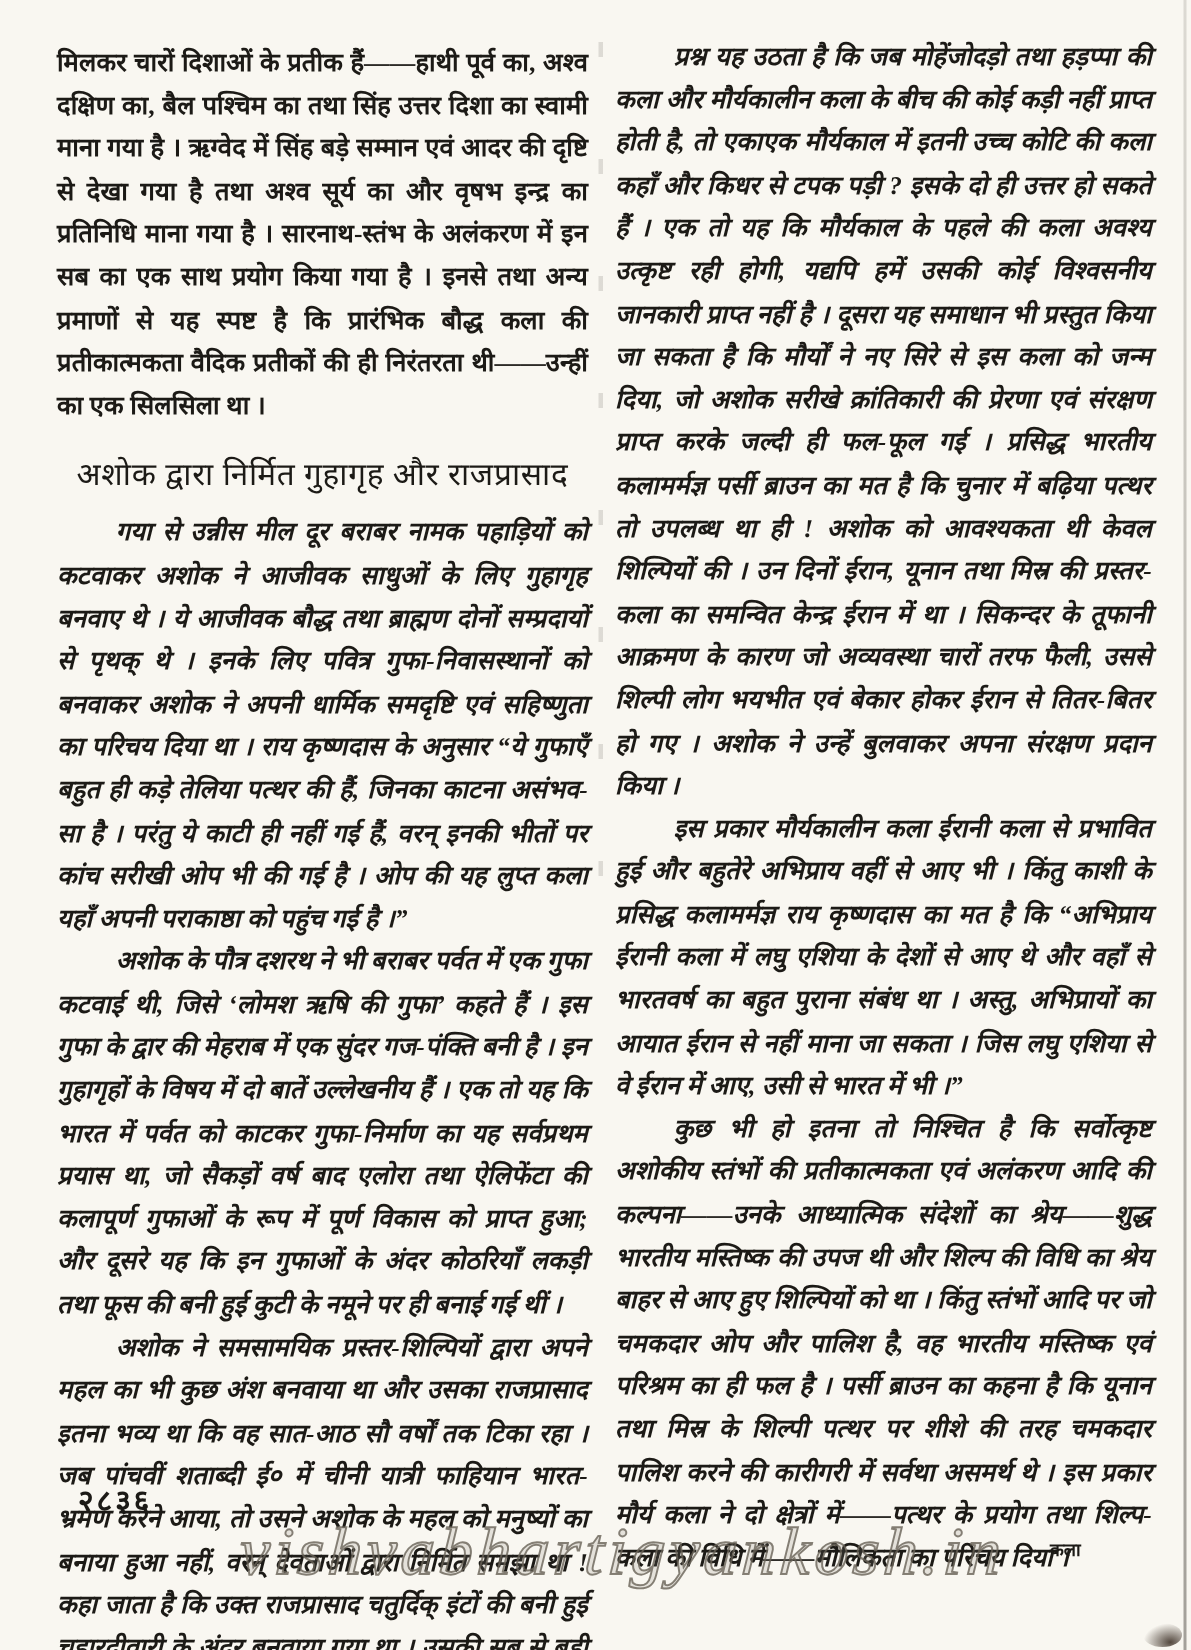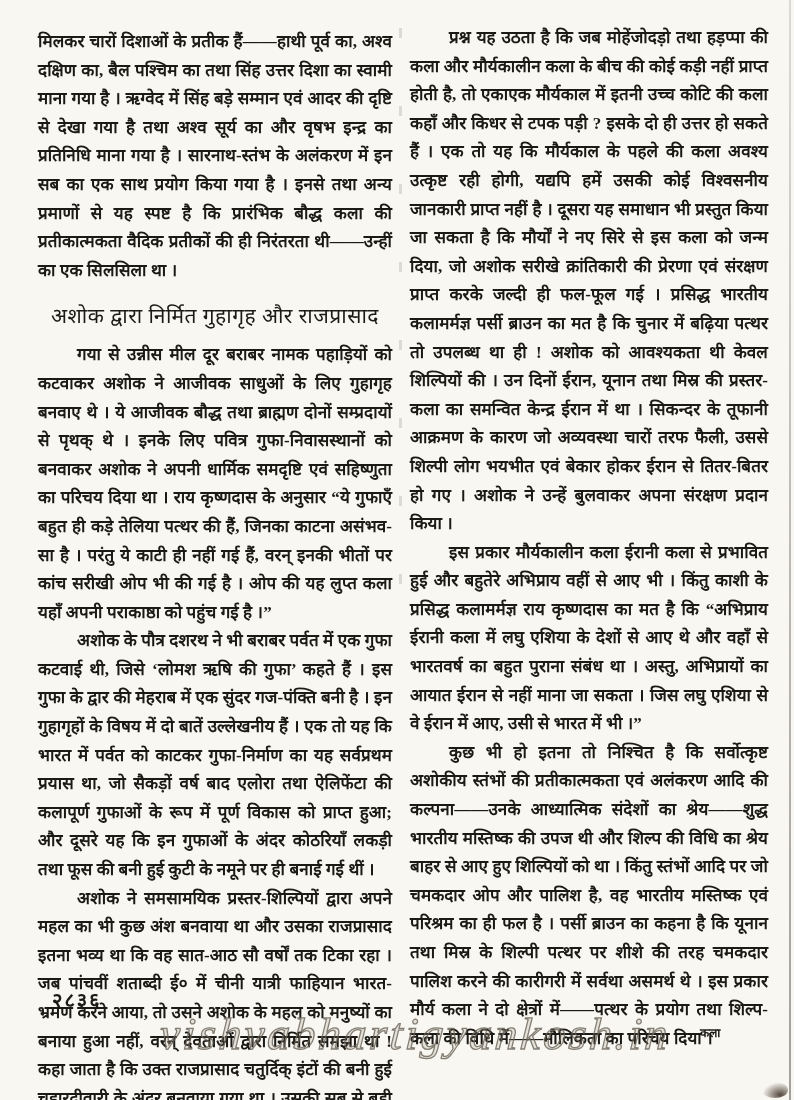--- a/index.html
+++ b/index.html
@@ -38,21 +38,21 @@
     font-size: 17px;
     line-height: 28.6px;
     text-align: justify;
     font-weight: 600;
     letter-spacing: .1px;
   }
   .col-left  { left: 38px;  width: 354px; }
   .col-right { left: 410px; width: 358px; top: 24px; }
 
   .para { text-align: justify; }
-  .para.indent { text-indent: 2.3em; }
+  .para.indent { text-indent: 2.3em; font-style: italic; }
 
   .section-heading {
     text-align: center;
     font-size: 21px;
     font-weight: 500;
     letter-spacing: .5px;
     margin: 16px 0 10px 0;
     line-height: 30px;
   }
 

